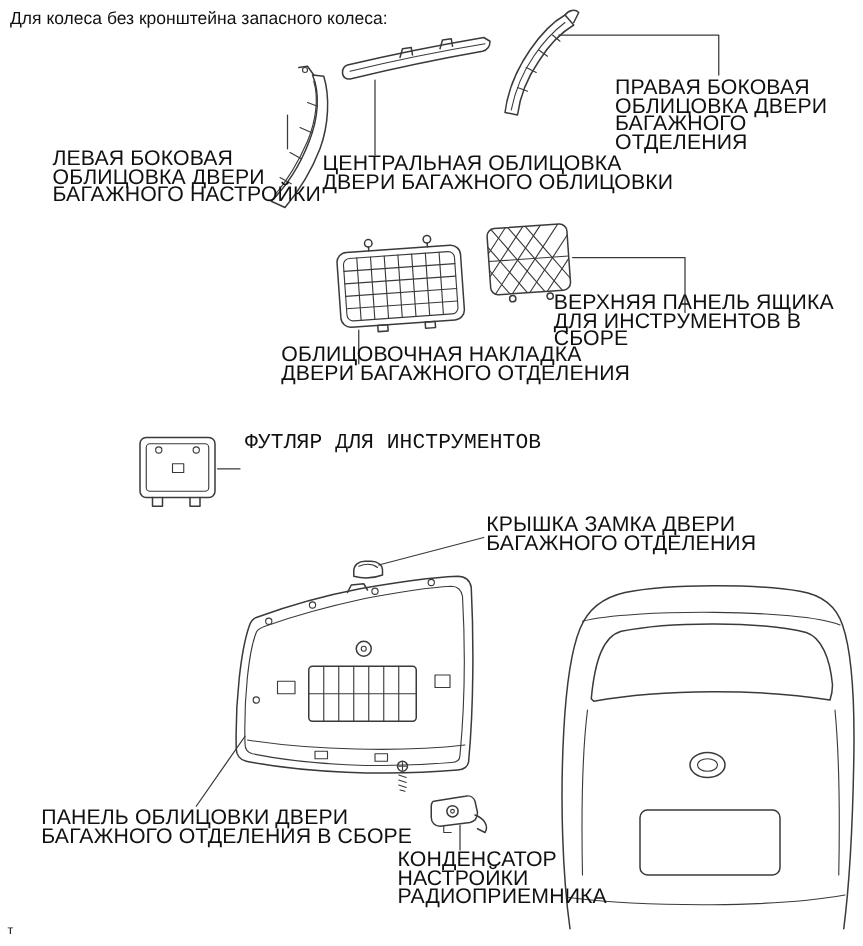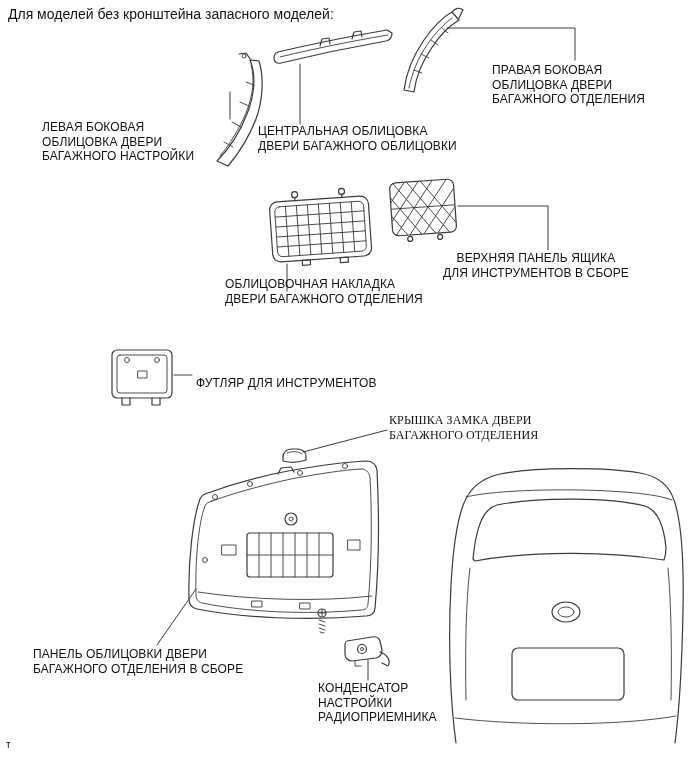--- a/index.html
+++ b/index.html
@@ -9,21 +9,21 @@
     background:var(--bg);
     font-family:"Liberation Sans", sans-serif;
     color:var(--text);
   }
   .stage { position:absolute; inset:0; }
   .title {
     position:absolute; left:8px; top:6px;
     font-size:14px; line-height:17px; color:var(--text);
   }
   .label {
-    position:absolute; font-size:12px; line-height:14.5px;
+    position:absolute; font-size:17px; line-height:14.5px;
     color:var(--text); white-space:pre-line; letter-spacing:0.1px;
   }
   .footer-mark {
     position:absolute; left:6px; top:739px; font-size:10px; color:var(--text);
   }
   svg.diagram { position:absolute; left:0; top:0; }
   svg .ln {
     fill:none; stroke:var(--line); stroke-width:1.2;
     stroke-linecap:round; stroke-linejoin:round;
   }
@@ -152,42 +152,42 @@
       <path d="M 473,559 C 476,527 483,509 497,505 C 536,497 609,497 645,506 C 657,510 664,526 666,548 C 666,553 665,557 664,560 C 608,551 531,551 475,561 Z"></path>
       <path class="thin" d="M 470,568 C 466,600 465,650 466,700"></path>
       <path class="thin" d="M 668,568 C 671,600 672,650 671,700"></path>
       <ellipse cx="566" cy="612" rx="14" ry="10"></ellipse>
       <ellipse class="thin" cx="566" cy="612" rx="8" ry="5"></ellipse>
       <rect x="512" y="648" width="112" height="52" rx="6"></rect>
       <path class="thin" d="M 455,718 C 520,726 620,726 676,716"></path>
     </g>
   </svg>
 
-  <div class="title">Для моделей без кронштейна запасного моделей:</div>
+  <div class="title">Для колеса без кронштейна запасного колеса:</div>
 
   <div class="label" style="left:42px;  top:120px;">ЛЕВАЯ БОКОВАЯ
 ОБЛИЦОВКА ДВЕРИ
 БАГАЖНОГО НАСТРОЙКИ</div>
 
   <div class="label" style="left:258px; top:124px;">ЦЕНТРАЛЬНАЯ ОБЛИЦОВКА
 ДВЕРИ БАГАЖНОГО ОБЛИЦОВКИ</div>
 
   <div class="label" style="left:492px; top:63px;">ПРАВАЯ БОКОВАЯ
 ОБЛИЦОВКА ДВЕРИ
 БАГАЖНОГО ОТДЕЛЕНИЯ</div>
 
-  <div class="label" style="left:443px; top:251px;text-align:center;">ВЕРХНЯЯ ПАНЕЛЬ ЯЩИКА
+  <div class="label" style="left:443px; top:235px;">ВЕРХНЯЯ ПАНЕЛЬ ЯЩИКА
 ДЛЯ ИНСТРУМЕНТОВ В СБОРЕ</div>
 
   <div class="label" style="left:225px; top:277px;">ОБЛИЦОВОЧНАЯ НАКЛАДКА
 ДВЕРИ БАГАЖНОГО ОТДЕЛЕНИЯ</div>
 
-  <div class="label" style="left:196px; top:376px;">ФУТЛЯР ДЛЯ ИНСТРУМЕНТОВ</div>
+  <div class="label" style="left:196px; top:348px;font-family:Liberation Mono, monospace;">ФУТЛЯР ДЛЯ ИНСТРУМЕНТОВ</div>
 
-  <div class="label" style="left:389px; top:413px;font-family:Liberation Serif, serif;">КРЫШКА ЗАМКА ДВЕРИ
+  <div class="label" style="left:389px; top:413px;">КРЫШКА ЗАМКА ДВЕРИ
 БАГАЖНОГО ОТДЕЛЕНИЯ</div>
 
   <div class="label" style="left:318px; top:681px;">КОНДЕНСАТОР
 НАСТРОЙКИ
 РАДИОПРИЕМНИКА</div>
 
   <div class="label" style="left:33px;  top:647px;">ПАНЕЛЬ ОБЛИЦОВКИ ДВЕРИ
 БАГАЖНОГО ОТДЕЛЕНИЯ В СБОРЕ</div>
 
   <div class="footer-mark">т</div>

